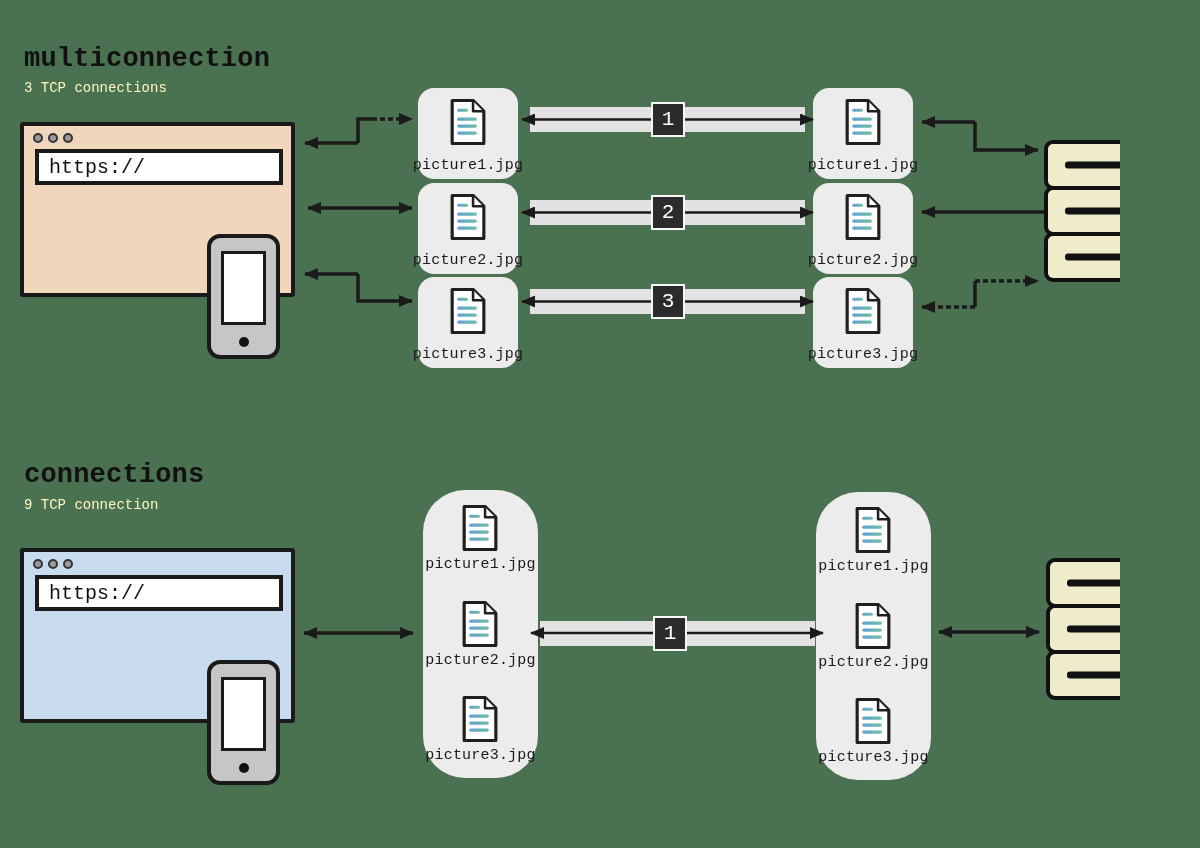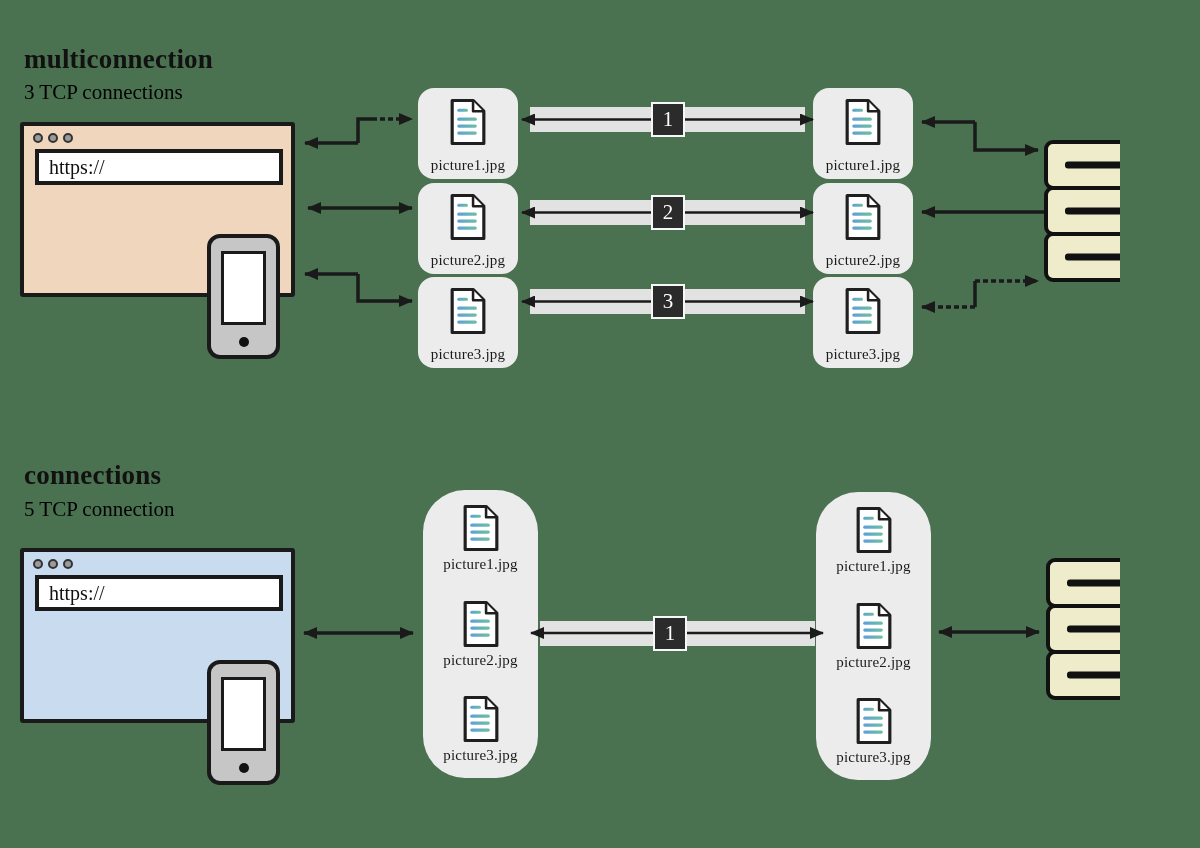--- a/index.html
+++ b/index.html
@@ -1,21 +1,21 @@
 <!DOCTYPE html>
 <html><head>
 <meta charset="utf-8">
 <style>
   html,body{margin:0;padding:0;background:#4a7150;}
   .stage{
     position:relative;width:1120px;height:848px;background:#4a7150;
-    font-family:Liberation Serif, serif;overflow:hidden;color:#141414;
+    font-family:Liberation Mono, monospace;overflow:hidden;color:#141414;
   }
   .title{position:absolute;font-weight:bold;font-size:27px;letter-spacing:.2px;color:#111;}
-  .subtitle{position:absolute;font-size:21px;color:#000000;}
+  .subtitle{position:absolute;font-size:14px;color:#fef9c3;}
 
   
   .browser{position:absolute;width:275px;height:175px;border:4px solid #1a1a1a;border-radius:3px;box-sizing:border-box;}
   .browser.peach{background:#f0d6bd;}
   .browser.blue{background:#c9dbef;}
   .traffic{position:absolute;top:7px;left:9px;display:flex;gap:5px;}
   .traffic .dot{width:10px;height:10px;border-radius:50%;background:#9b9b9b;border:2px solid #333;box-sizing:border-box;}
   .urlbar{position:absolute;top:23px;left:11px;width:248px;height:36px;background:#fff;border:4px solid #1a1a1a;
           box-sizing:border-box;display:flex;align-items:center;padding-left:10px;font-size:20px;color:#111;}
 
@@ -144,21 +144,21 @@
         <div class="slot"></div>
         <div class="led"></div>
       </div>
     <div class="server-unit">
         <div class="slot"></div>
         <div class="led"></div>
       </div>
   </div>
 
   <div class="title" style="left:24px;top:460px">connections</div>
-  <div class="subtitle" style="left:24px;top:497px">5 TCP connection</div>
+  <div class="subtitle" style="left:24px;top:497px">9 TCP connection</div>
 
   <div class="browser blue" style="left:20px;top:548px">
     <div class="traffic">
       <span class="dot"></span>
       <span class="dot"></span>
       <span class="dot"></span>
     </div>
     <div class="urlbar">
       <span>https://</span>
     </div>

